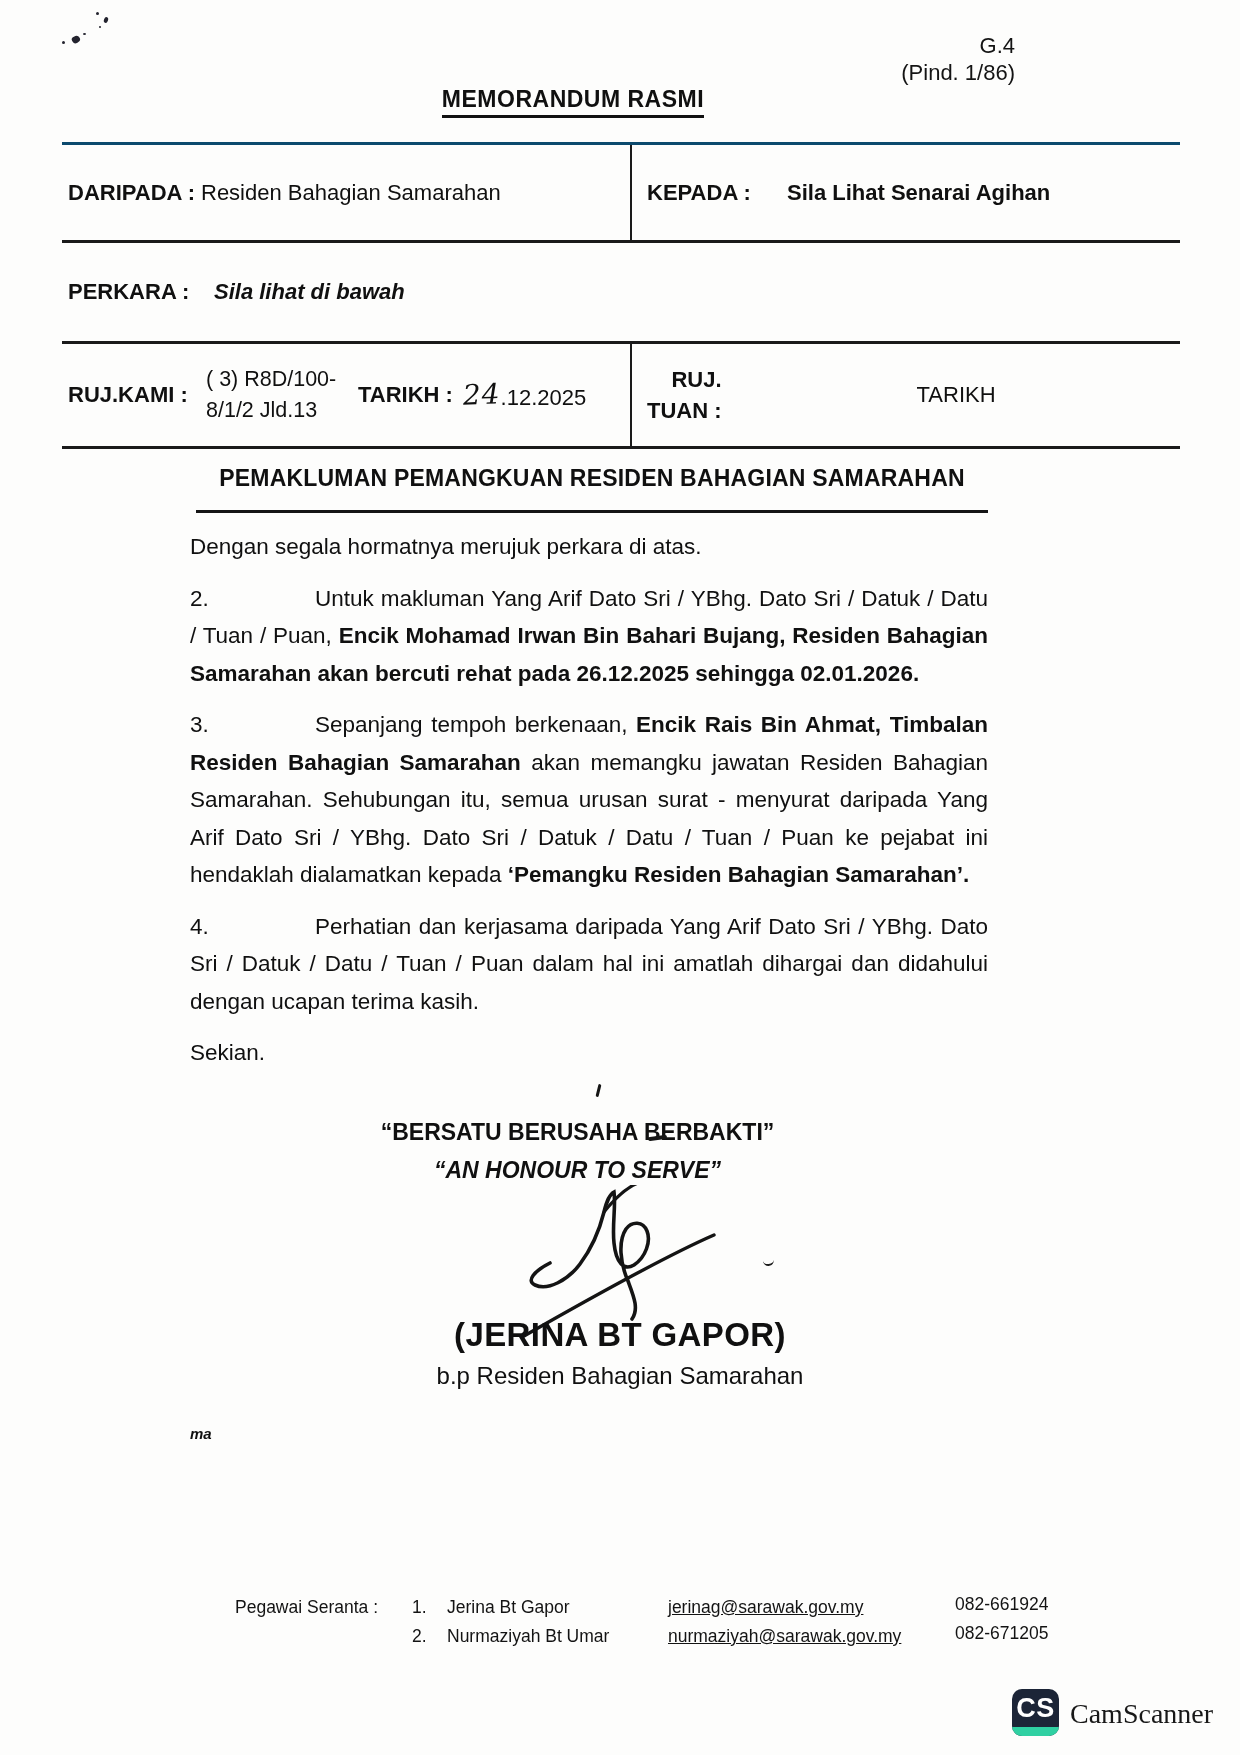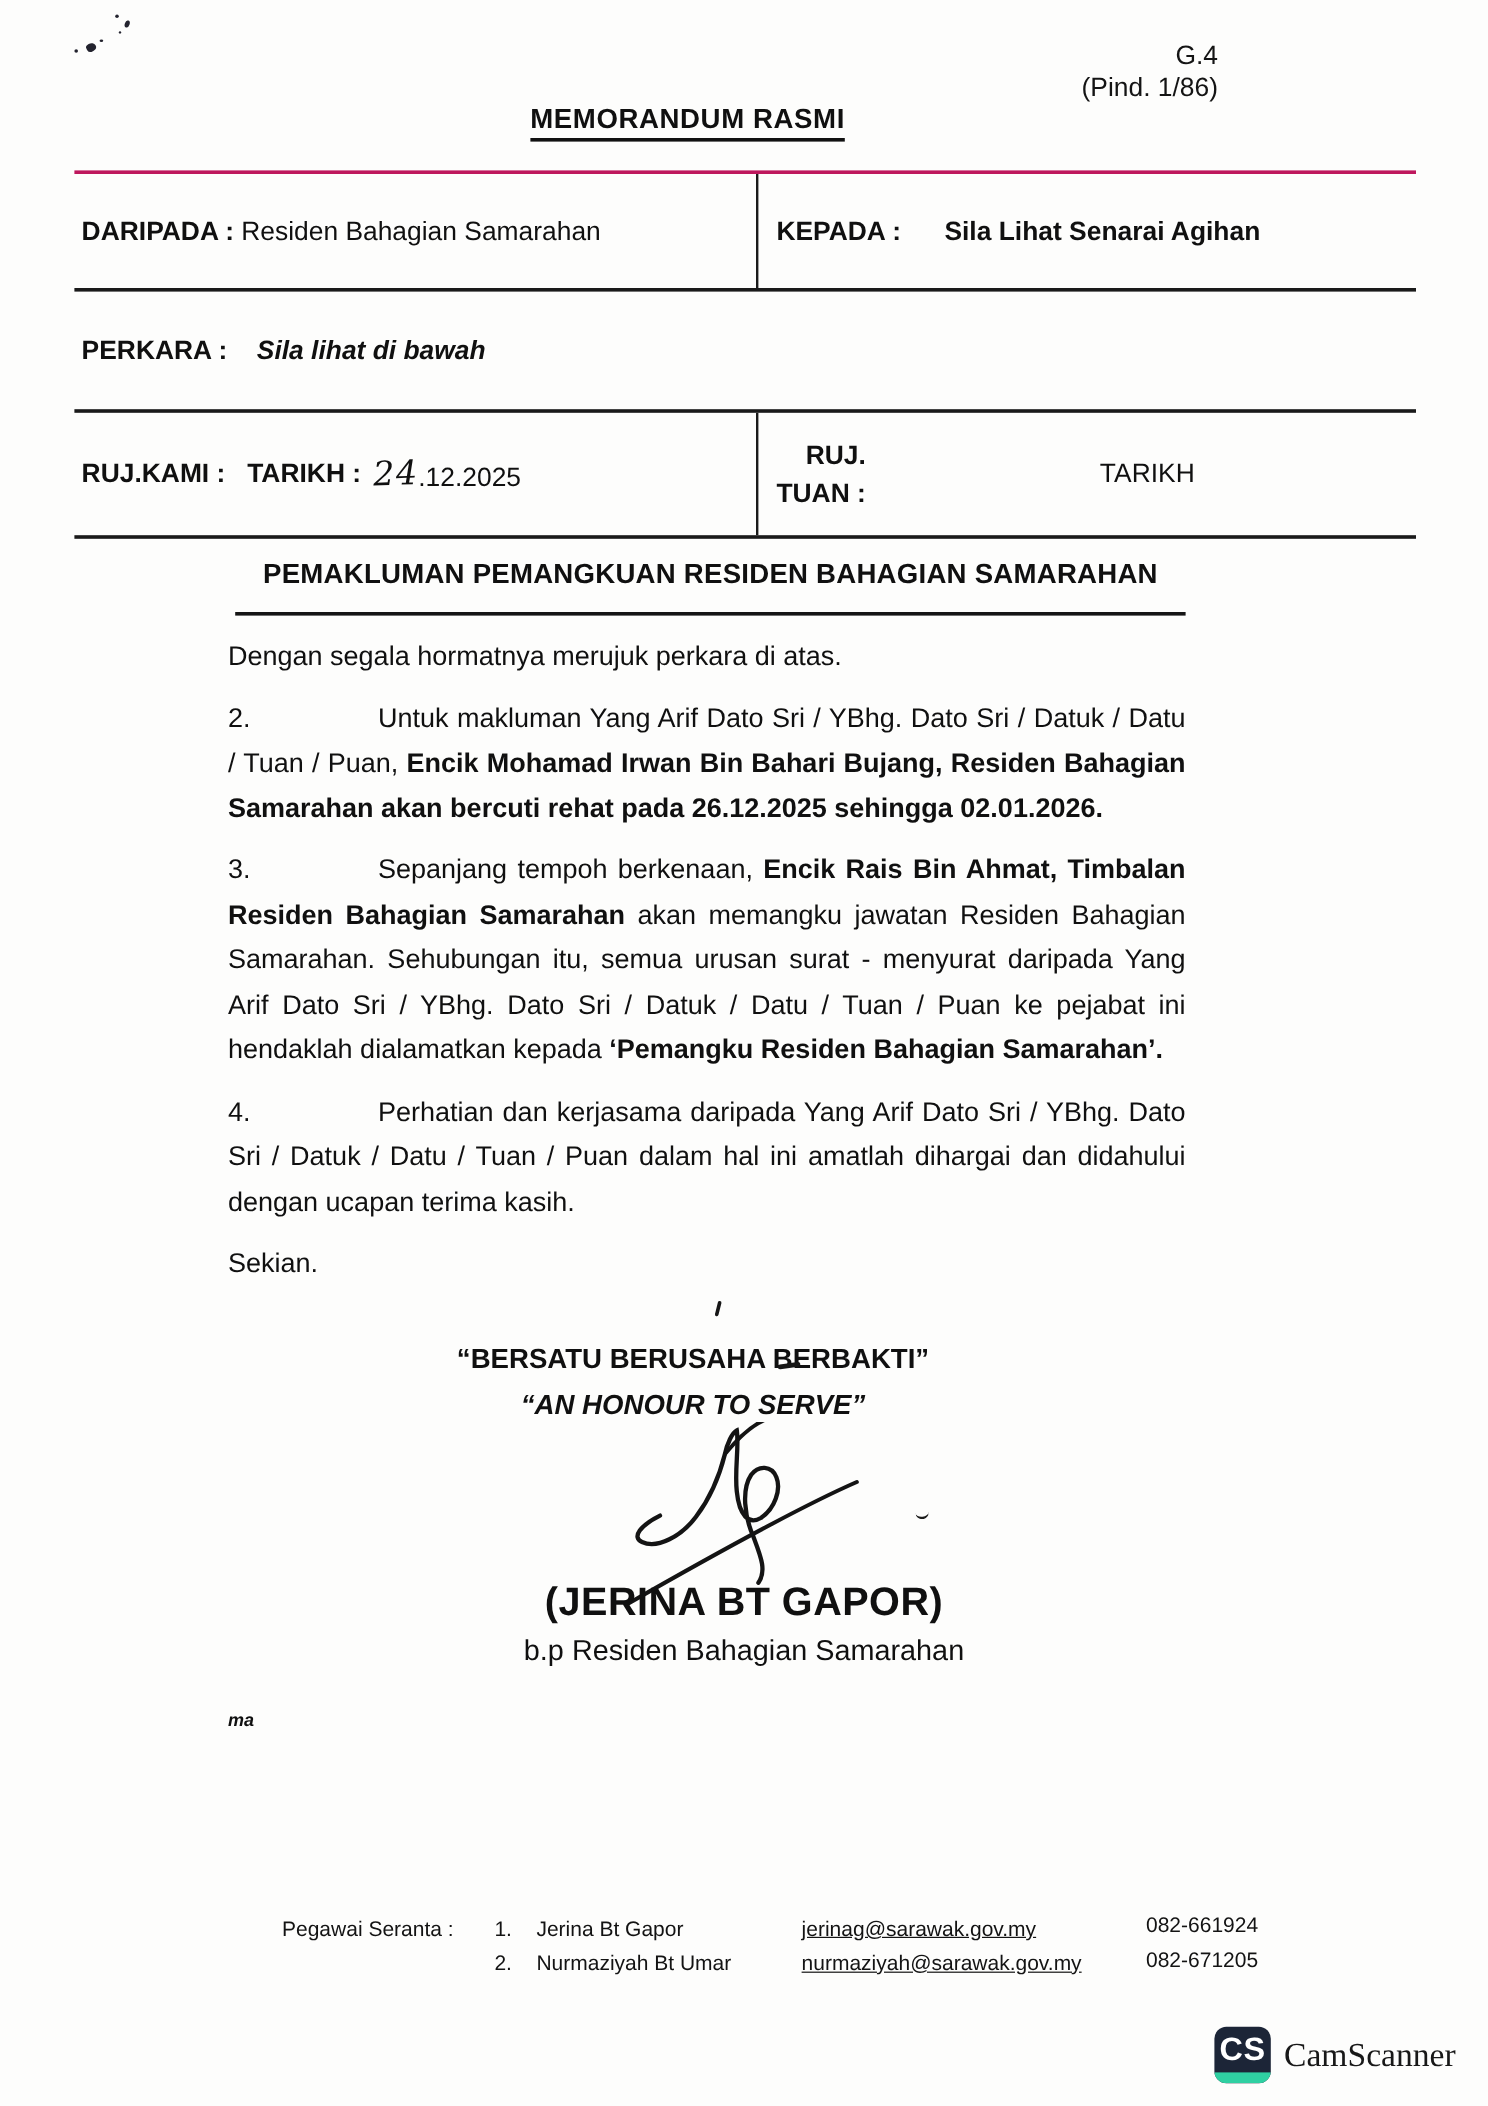--- a/index.html
+++ b/index.html
@@ -16,21 +16,21 @@
   .sp5{left:62px;top:41px;width:3px;height:3px;}
   .sp6{left:83px;top:33px;width:3px;height:2px;}
 
   .form-code{position:absolute;left:815px;top:32px;width:200px;text-align:right;
     font-size:22px;line-height:27px;color:#141414;}
   .doc-title{position:absolute;left:0;top:86px;width:1146px;text-align:center;}
   .doc-title span{font-size:23px;font-weight:bold;letter-spacing:.5px;
     border-bottom:3px solid #111;padding-bottom:3px;}
 
   
-  .memo-table{position:absolute;left:62px;top:142px;width:1118px;border-top:3px solid #be185d;font-size:22px;}
+  .memo-table{position:absolute;left:62px;top:142px;width:1118px;border-top:3px solid #0c4a6e;font-size:22px;}
   .mrow{display:flex;border-bottom:3px solid #1a1a1a;}
   .mrow .cell{box-sizing:border-box;}
   .cell.left{width:568px;padding-left:6px;}
   .cell.right{width:550px;border-left:2.5px solid #1a1a1a;padding-left:15px;}
   .row1{height:95px;}
   .row2{height:98px;}
   .row3{height:102px;}
   .vcenter{display:flex;align-items:center;}
   .lbl{font-weight:bold;}
   .w-daripada{display:inline-block;width:133px;}
@@ -132,20 +132,24 @@
     </div>
     <div class="mrow row2">
       <div class="cell left vcenter">
         <span class="lbl w-perkara">PERKARA :</span>
         <span class="italbold">Sila lihat di bawah</span>
       </div>
     </div>
     <div class="mrow row3">
       <div class="cell left vcenter">
         <span class="lbl w-rujkami">RUJ.KAMI :</span>
+        <span class="ref-block">
+          <span style="display:block">( 3) R8D/100-</span>
+          <span style="display:block">8/1/2 Jld.13</span>
+        </span>
         <span class="lbl-tarikh">TARIKH :</span>
         <span class="date-val">
           <span class="hand">24</span><span>.12.2025</span>
         </span>
       </div>
       <div class="cell right vcenter">
         <span class="rujtuan">
           <span style="display:block">RUJ.</span>
           <span style="display:block">TUAN :</span>
         </span>

